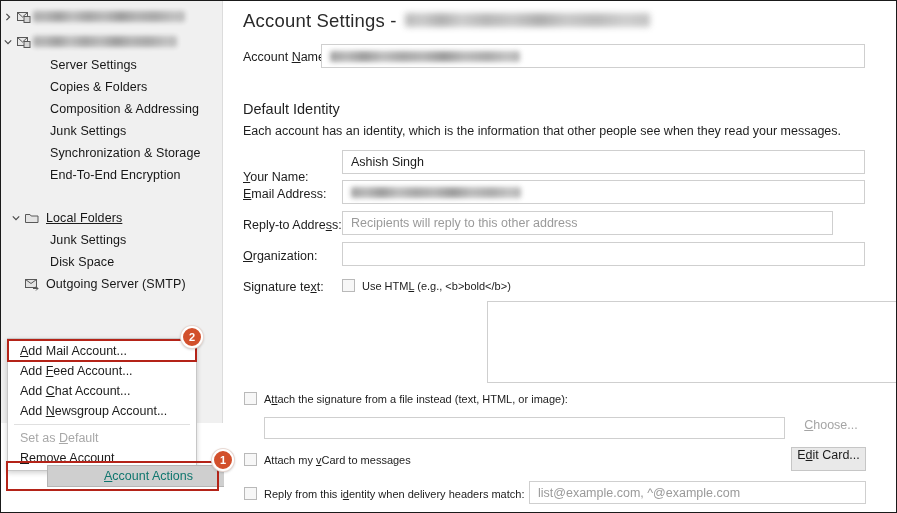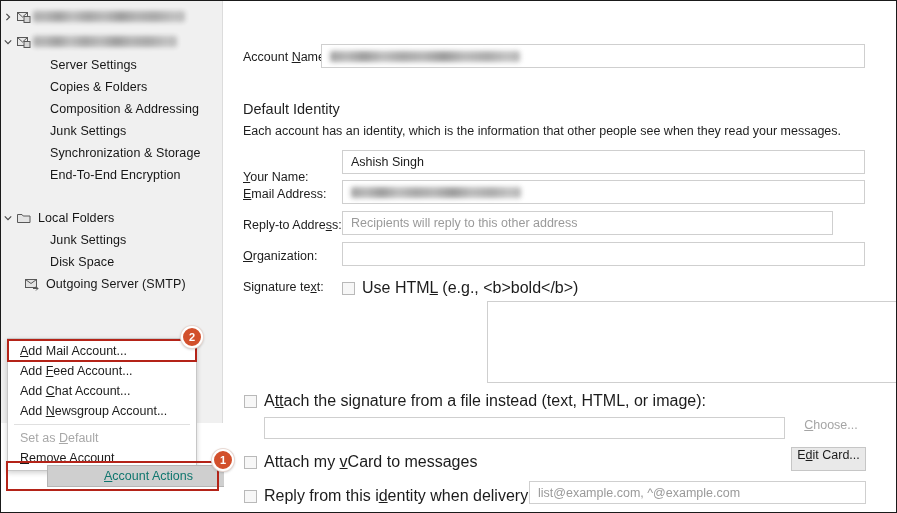--- a/index.html
+++ b/index.html
@@ -252,21 +252,21 @@
     border: 1px solid #b9b9b9;
     background: #f7f7f7;
     box-sizing: border-box;
     display: inline-block;
     flex: 0 0 auto;
   }
   .cb-row {
     display: flex;
     align-items: center;
     gap: 7px;
-    font-size: 16px;
+    font-size: 11px;
     color: #1c1c1c;
     white-space: nowrap;
   }
 
   #sig-area {
     left: 263px;
     top: 300px;
     width: 600px;
     height: 82px;
     border: 1px solid #cfcfcf;
@@ -341,21 +341,21 @@
     <div class="tree-row" style="top:120px;padding-left:44px;">
       <span class="row-label">Junk Settings</span>
     </div>
     <div class="tree-row" style="top:142px;padding-left:44px;">
       <span class="row-label">Synchronization &amp; Storage</span>
     </div>
     <div class="tree-row" style="top:164px;padding-left:44px;">
       <span class="row-label">End-To-End Encryption</span>
     </div>
 
-    <div class="tree-row" style="top:207px;">
+    <div class="tree-row" style="top:207px;padding-left:8px;text-decoration:underline;">
       <span class="twisty">
         <svg width="8" height="8" viewBox="0 0 8 8">
             <path d="M0.8 2.4 L4 5.6 L7.2 2.4" fill="none" stroke="#4a4a4a" stroke-width="1.2"></path>
           </svg>
       </span>
       <span class="row-icon">
         <svg width="14" height="12" viewBox="0 0 14 12">
           <path d="M0.5 2.5 L5 2.5 L6.2 4 L13 4 L13 10.5 L0.5 10.5 Z" fill="#e4e4e4" stroke="#585858" stroke-width="1"></path>
         </svg>
       </span>
@@ -412,20 +412,24 @@
         </svg>
     </span>
   </div>
   <div id="actions-highlight"></div>
 
   <div class="badge" id="badge-1">1</div>
   <div class="badge" id="badge-2">2</div>
 
   <div id="main">
 
+    <div class="abs" id="page-title">
+      <span>Account Settings -</span>
+      <span class="title-blur"></span>
+    </div>
 
     <div class="abs field-label" style="left:19px; top:49px;">
       Account <span class="acc">N</span>ame:
     </div>
     <div class="abs txtbox" style="left:97px; top:43px; width:544px; height:24px;">
       <span class="value-blur" style="width:190px;"></span>
     </div>
 
     <div class="abs section-head" style="left:19px; top:100px;">Default Identity</div>
     <div class="abs section-desc" style="left:19px; top:123px;">Each account has an identity, which is the information that other people see when they read your messages.</div>

